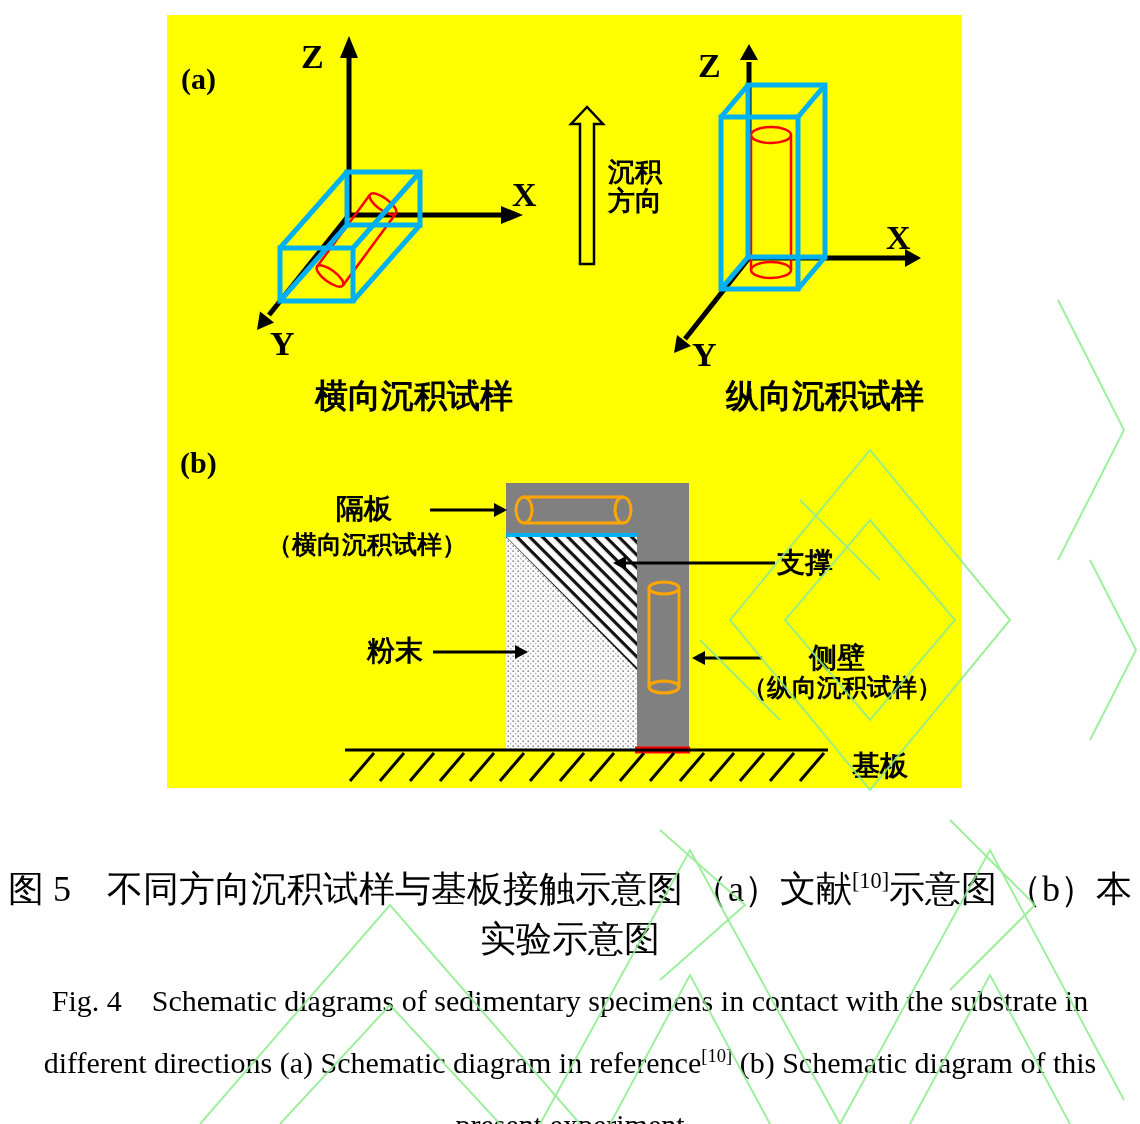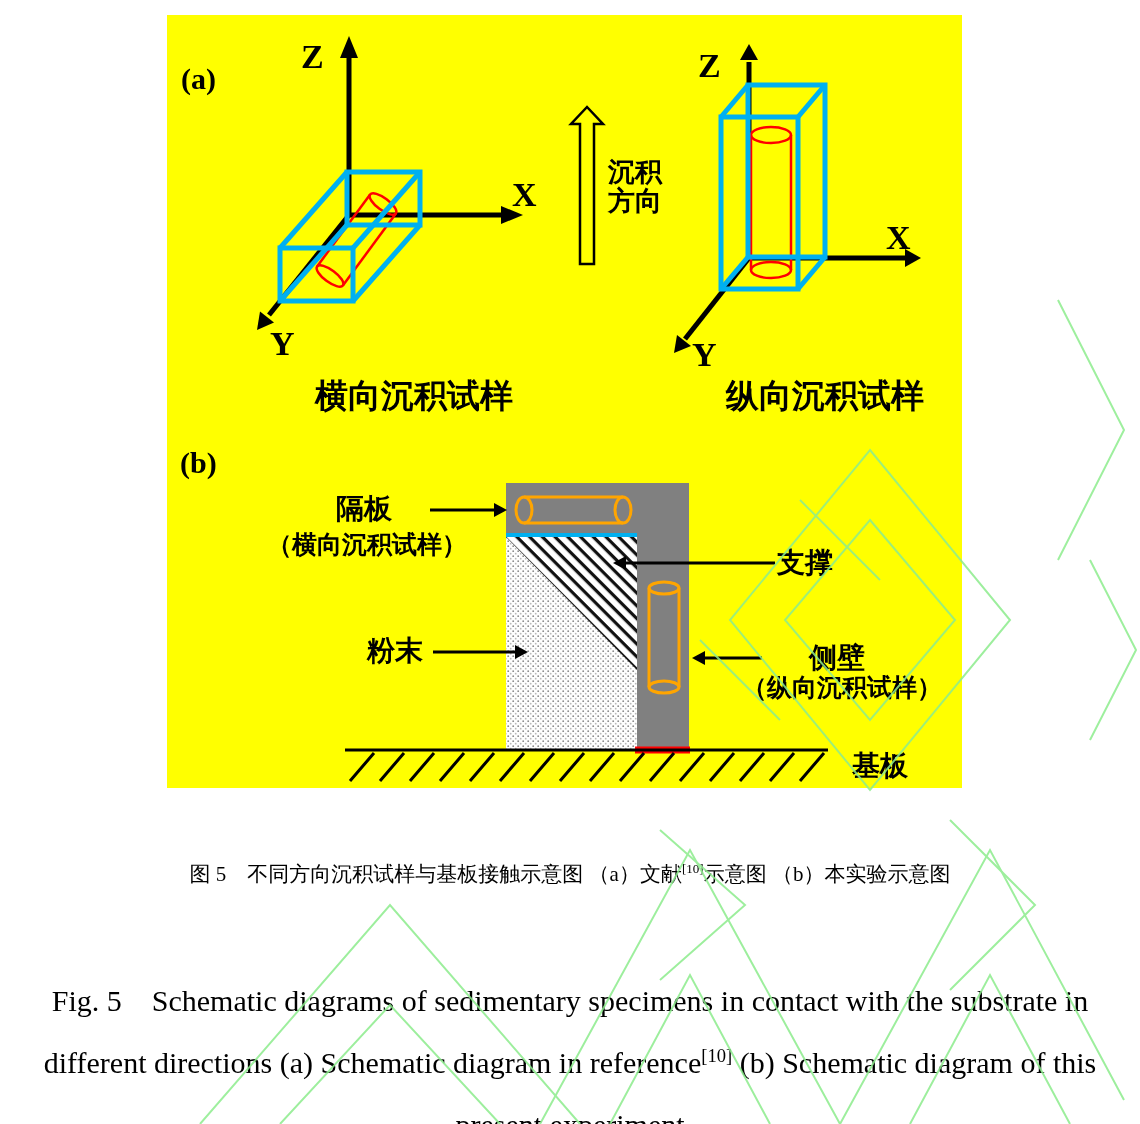--- a/index.html
+++ b/index.html
@@ -3,21 +3,21 @@
 <meta charset="utf-8">
 <style>
   html,body{margin:0;padding:0;}
   body{
     width:1140px;height:1124px;position:relative;background:#ffffff;
     font-family:"Liberation Serif", serif;overflow:hidden;
   }
   .fig-svg{position:absolute;left:167px;top:15px;}
   .wm-svg{position:absolute;left:0;top:0;pointer-events:none;}
   .cap{position:absolute;left:0;width:1140px;text-align:center;color:#000;}
-  .cap-cn{top:828px;font-size:21px;line-height:50px;}
+  .cap-cn{top:828px;font-size:36px;line-height:50px;}
   .cap-en{top:940px;left:5px;width:1130px;font-size:30px;line-height:62px;}
   sup{font-size:0.62em;line-height:0;}
   
   text{fill:#000;}
   .lblAB{font:bold 30px "Liberation Serif", serif;}
   .axis-lbl{font:bold 34px "Liberation Serif", serif;}
   .cjk{font-weight:bold;font-size:28px;font-family:"Liberation Serif", serif;}
   .cjk-sm{font-weight:bold;font-size:25px;font-family:"Liberation Serif", serif;}
   .cjk-cap{font-weight:bold;font-size:33px;font-family:"Liberation Serif", serif;}
   .dep{font-weight:bold;font-size:27px;font-family:"Liberation Serif", serif;}
@@ -167,21 +167,21 @@
       <polygon points="525,643 538,636 538,650" fill="#000"></polygon>
     </g>
     <text class="cjk-sm" x="675" y="681" text-anchor="middle">（纵向沉积试样）</text>
 
     <text class="cjk" x="713" y="760" text-anchor="middle">基板</text>
   </g>
 </svg>
 
 <p class="cap cap-cn"><span>图 5　不同方向沉积试样与基板接触示意图 （a）文献</span><sup>[10]</sup><span>示意图 （b）本实验示意图</span></p>
 
-<p class="cap cap-en"><span>Fig. 5　Schematic diagrams of sedimentary specimens in contact with the substrate in different directions (a) Schematic diagram in reference</span><sup>[10]</sup><span> (b) Schematic diagram of this present experiment</span></p>
+<p class="cap cap-en"><span>Fig. 4　Schematic diagrams of sedimentary specimens in contact with the substrate in different directions (a) Schematic diagram in reference</span><sup>[10]</sup><span> (b) Schematic diagram of this present experiment</span></p>
 
 <svg class="wm-svg" width="1140" height="1124" viewBox="0 0 1140 1124" xmlns="http://www.w3.org/2000/svg">
   <g stroke="#8DEC8D" stroke-width="2" fill="none" opacity="0.85">
     <path d="M870 450 L1010 620 L870 790 L730 620 Z"></path>
     <path d="M870 520 L955 620 L870 720 L785 620 Z"></path>
     <path d="M700 640 L780 720 M800 500 L880 580"></path>
     <path d="M540 1124 L690 850 L840 1124 L990 850 L1124 1100"></path>
     <path d="M610 1124 L690 975 L770 1124"></path>
     <path d="M910 1124 L990 975 L1070 1124"></path>
     <path d="M200 1124 L390 905 L580 1124"></path>

